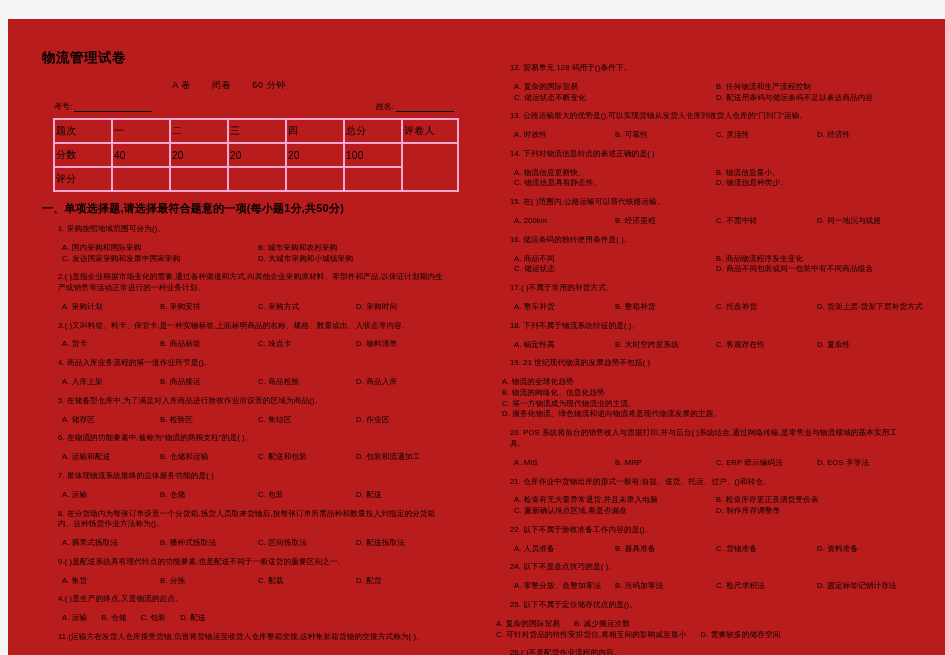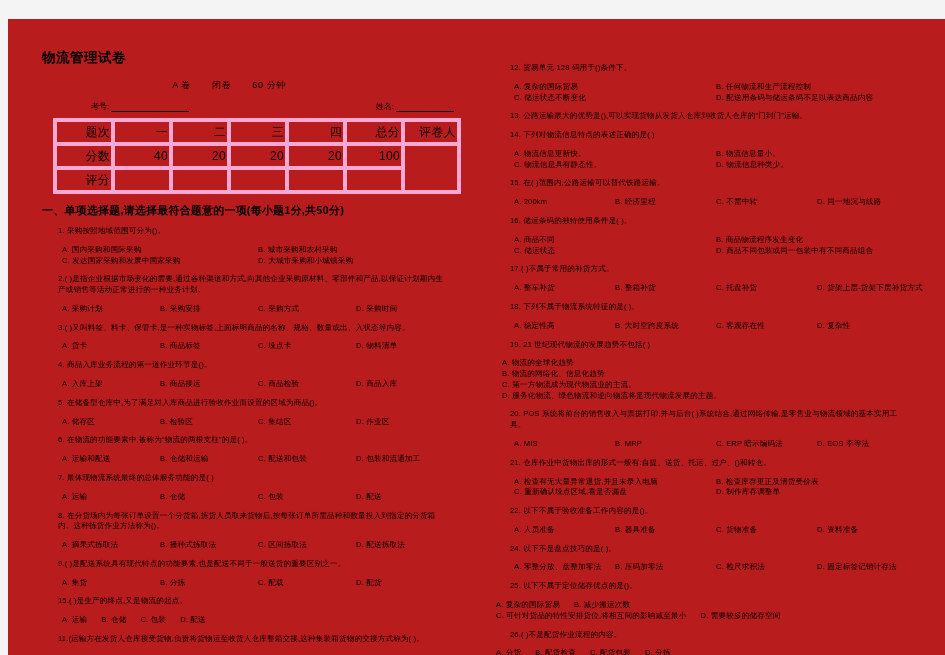--- a/index.html
+++ b/index.html
@@ -49,44 +49,44 @@
   }
   .paper-meta span { margin: 0 9px; }
 
   .idline {
     display: flex;
     font-size: 8px;
     margin: 0 0 6px 0;
     padding-left: 12px;
     align-items: flex-end;
   }
-  .idline .fld { display: inline-flex; align-items: flex-end; margin-left: 37px; }
+  .idline .fld { display: inline-flex; align-items: flex-end; }
   .idline .lbl { white-space: nowrap; }
   .idline .blank {
     display: inline-block;
     border-bottom: 1px solid #000;
     height: 9px;
     margin-left: 2px;
   }
   .idline .blank.a { width: 78px; }
   .idline .blank.b { width: 58px; }
   .idline .gap { flex: 1; }
 
   table.score {
     border-collapse: collapse;
     margin-left: 11px;
     width: 396px;
     table-layout: fixed;
   }
   table.score td {
-    border: 4px solid #f9a8d4;
+    border: 2px solid #f9a8d4;
     height: 24px;
-    text-align: right;
+    text-align: left;
     vertical-align: middle;
-    font-size: 12px;
+    font-size: 10px;
     letter-spacing: 0.3px;
   }
   table.score td.lab { width: 58px; }
   table.score td.num { width: 58px; }
   table.score td.tot { width: 58px; }
   table.score td.grader { width: 56px; }
 
   .section-head {
     font-size: 11px;
     font-weight: bold;
@@ -249,21 +249,21 @@
           <div class="q-block">
             <div class="q-stem">9.(    )是配送系统具有现代特点的功能要素,也是配送不同于一般送货的重要区别之一。</div>
             <div class="q-opts w4">
               <span class="opt">A. 集货</span>
               <span class="opt">B. 分拣</span>
               <span class="opt">C. 配载</span>
               <span class="opt">D. 配货</span>
             </div>
           </div>
           <div class="q-block">
-            <div class="q-stem">15.(     )是生产的终点,又是物流的起点。</div>
+            <div class="q-stem">4.(     )是生产的终点,又是物流的起点。</div>
             <div class="q-opts free">
               <span class="opt">A. 运输</span>
               <span class="opt">B. 仓储</span>
               <span class="opt">C. 包装</span>
               <span class="opt">D. 配送</span>
             </div>
           </div>
           <div class="q-block">
             <div class="q-stem">11.(运输方在发货人仓库接受货物,负责将货物运至收货人仓库整箱交接,这种集装箱货物的交接方式称为(     )。</div>
             <div class="spacer-md"></div>
@@ -285,20 +285,26 @@
               <span class="opt">A. 复杂的国际贸易</span>
               <span class="opt">B. 任何物流和生产流程控制</span>
             </div>
             <div class="q-opts w2">
               <span class="opt">C. 储运状态不断变化</span>
               <span class="opt">D. 配送用条码与储运条码不足以表达商品内容</span>
             </div>
           </div>
           <div class="q-block">
             <div class="q-stem">13. 公路运输最大的优势是(),可以实现货物从发货人仓库到收货人仓库的“门到门”运输。</div>
+            <div class="q-opts w4">
+              <span class="opt">A. 时效性</span>
+              <span class="opt">B. 可靠性</span>
+              <span class="opt">C. 灵活性</span>
+              <span class="opt">D. 经济性</span>
+            </div>
           </div>
           <div class="q-block">
             <div class="q-stem">14. 下列对物流信息特点的表述正确的是(       )</div>
             <div class="q-opts w2">
               <span class="opt">A. 物流信息更新快。</span>
               <span class="opt">B. 物流信息量小。</span>
             </div>
             <div class="q-opts w2">
               <span class="opt">C. 物流信息具有静态性。</span>
               <span class="opt">D. 物流信息种类少。</span>

